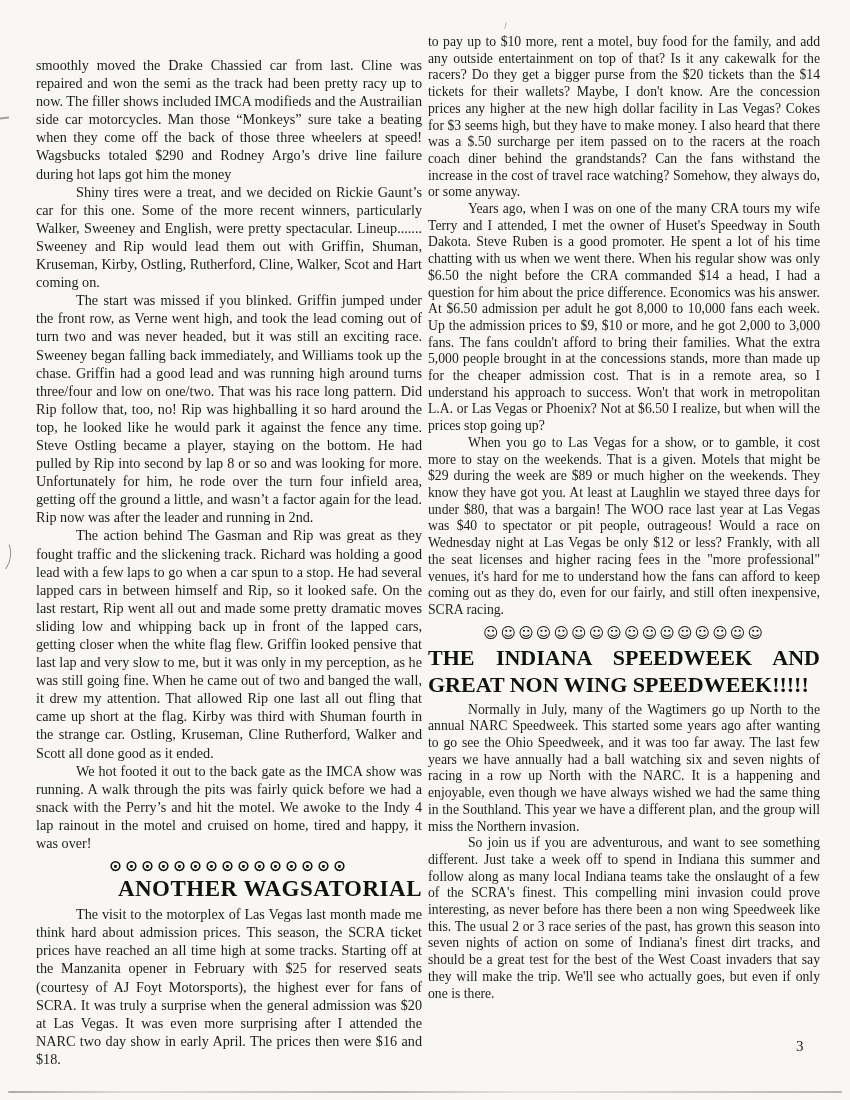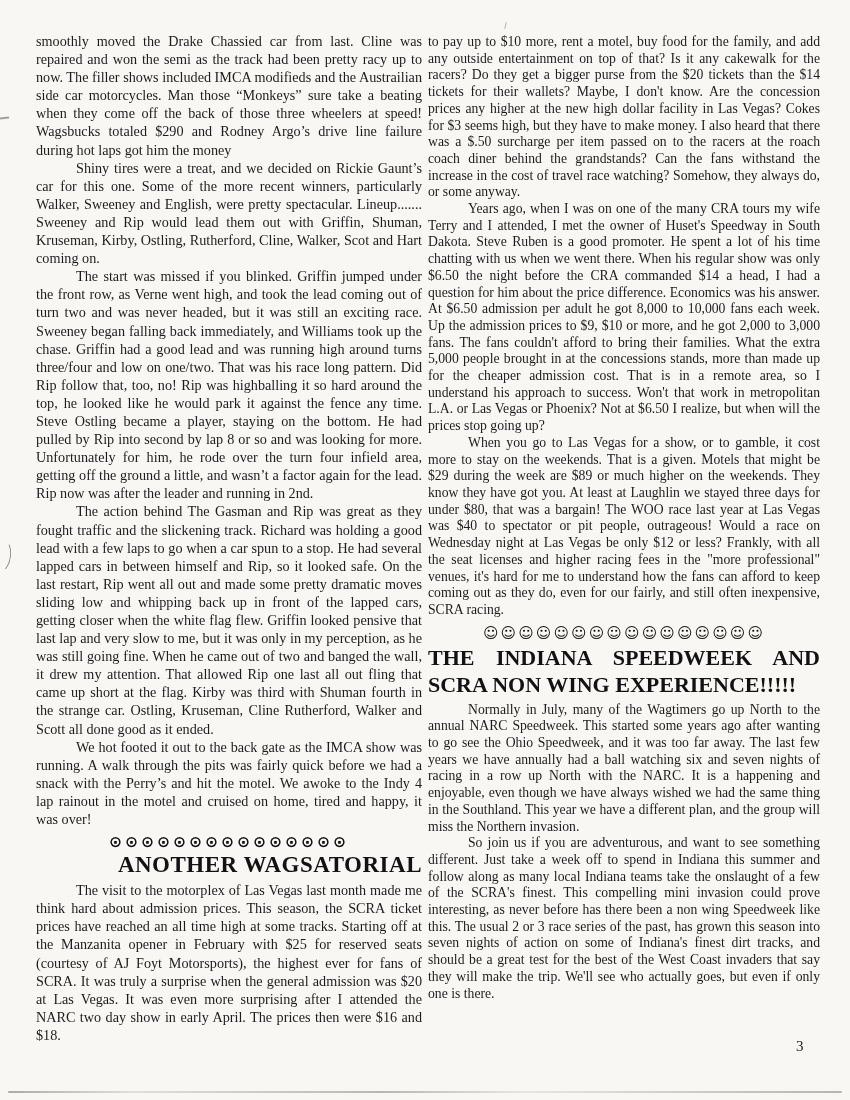--- a/index.html
+++ b/index.html
@@ -9,21 +9,21 @@
     font-family: "Liberation Serif", serif;
   }
   .scan-page {
     position: relative;
     width: 850px; height: 1100px;
     background: #f8f7f4;
     overflow: hidden;
     color: #1b1b1b;
   }
   .col { position: absolute; }
-  .col-left  { left: 36px;  top: 32px; width: 386px; }
+  .col-left  { left: 36px;  top: 56px; width: 386px; }
   .col-right { left: 428px; top: 34px; width: 392px; }
 
   .col p {
     margin: 0;
     text-align: justify;
     color: #1c1c1c;
   }
   .col-left  p { font-size: 14.2px; line-height: 18.1px; }
   .col-right p { font-size: 13.7px; line-height: 16.7px; }
   .ind { text-indent: 40px; }
@@ -121,21 +121,21 @@
     <p class="ind">The visit to the motorplex of Las Vegas last month made me think hard about admission prices. This season, the SCRA ticket prices have reached an all time high at some tracks. Starting off at the Manzanita opener in February with $25 for reserved seats (courtesy of AJ Foyt Motorsports), the highest ever for fans of SCRA. It was truly a surprise when the general admission was $20 at Las Vegas. It was even more surprising after I attended the NARC two day show in early April. The prices then were $16 and $18.</p>
   </div>
 
   <div class="col col-right">
     <p>to pay up to $10 more, rent a motel, buy food for the family, and add any outside entertainment on top of that? Is it any cakewalk for the racers? Do they get a bigger purse from the $20 tickets than the $14 tickets for their wallets? Maybe, I don't know. Are the concession prices any higher at the new high dollar facility in Las Vegas? Cokes for $3 seems high, but they have to make money. I also heard that there was a $.50 surcharge per item passed on to the racers at the roach coach diner behind the grandstands? Can the fans withstand the increase in the cost of travel race watching?  Somehow, they always do, or some anyway.</p>
     <p class="ind">Years ago, when I was on one of the many CRA tours my wife Terry and I attended, I met the owner of Huset's Speedway in South Dakota. Steve Ruben is a good promoter. He spent a lot of his time chatting with us when we went there. When his regular show was only $6.50 the night before the CRA commanded $14 a head, I had a question for him about the price difference. Economics was his answer. At $6.50 admission per adult he got 8,000 to 10,000 fans each week. Up the admission prices to $9, $10 or more, and he got 2,000 to 3,000 fans. The fans couldn't afford to bring their families. What the extra 5,000 people brought in at the concessions stands, more than made up for the cheaper admission cost. That is in a remote area, so I understand his approach to success. Won't that work in metropolitan L.A. or Las Vegas or Phoenix? Not at $6.50 I realize, but when will the prices stop going up?</p>
     <p class="ind">When you go to Las Vegas for a show, or to gamble, it cost more to stay on the weekends. That is a given. Motels that might be $29 during the week are $89 or much higher on the weekends. They know they have got you. At least at Laughlin we stayed three days for under $80, that was a bargain! The WOO race last year at Las Vegas was $40 to spectator or pit people, outrageous! Would a race on Wednesday night at Las Vegas be only $12 or less? Frankly, with all the seat licenses and higher racing fees in the "more professional" venues, it's hard for me to understand how the fans can afford to keep coming out as they do, even for our fairly, and still often inexpensive, SCRA racing.</p>
     <div class="divider divider-right">☺☺☺☺☺☺☺☺☺☺☺☺☺☺☺☺</div>
     <div class="heading-right">
       <div class="hline">THE INDIANA SPEEDWEEK AND</div>
-      <div>SCRA NON WING EXPERIENCE!!!!!</div>
+      <div>GREAT NON WING SPEEDWEEK!!!!!</div>
     </div>
     <p class="ind">Normally in July, many of the Wagtimers go up North to the annual NARC Speedweek. This started some years ago after wanting to go see the Ohio Speedweek, and it was too far away. The last few years we have annually had a ball watching six and seven nights of racing in a row up North with the NARC. It is a happening and enjoyable, even though we have always wished we had the same thing in the Southland. This year we have a different plan, and the group will miss the Northern invasion.</p>
     <p class="ind">So join us if you are adventurous, and want to see something different. Just take a week off to spend in Indiana this summer and follow along as many local Indiana teams take the onslaught of a few of the SCRA's finest. This compelling mini invasion could prove interesting, as never before has there been a non wing Speedweek like this. The usual 2 or 3 race series of the past, has grown this season into seven nights of action on some of Indiana's finest dirt tracks, and should be a great test for the best of the West Coast invaders that say they will make the trip. We'll see who actually goes, but even if only one is there.</p>
   </div>
 
   <div class="page-number">3</div>
 
   <div class="scan-bottom-line"></div>
   <div class="scan-mark-left-curve"></div>
   <div class="scan-mark-left-dash"></div>

